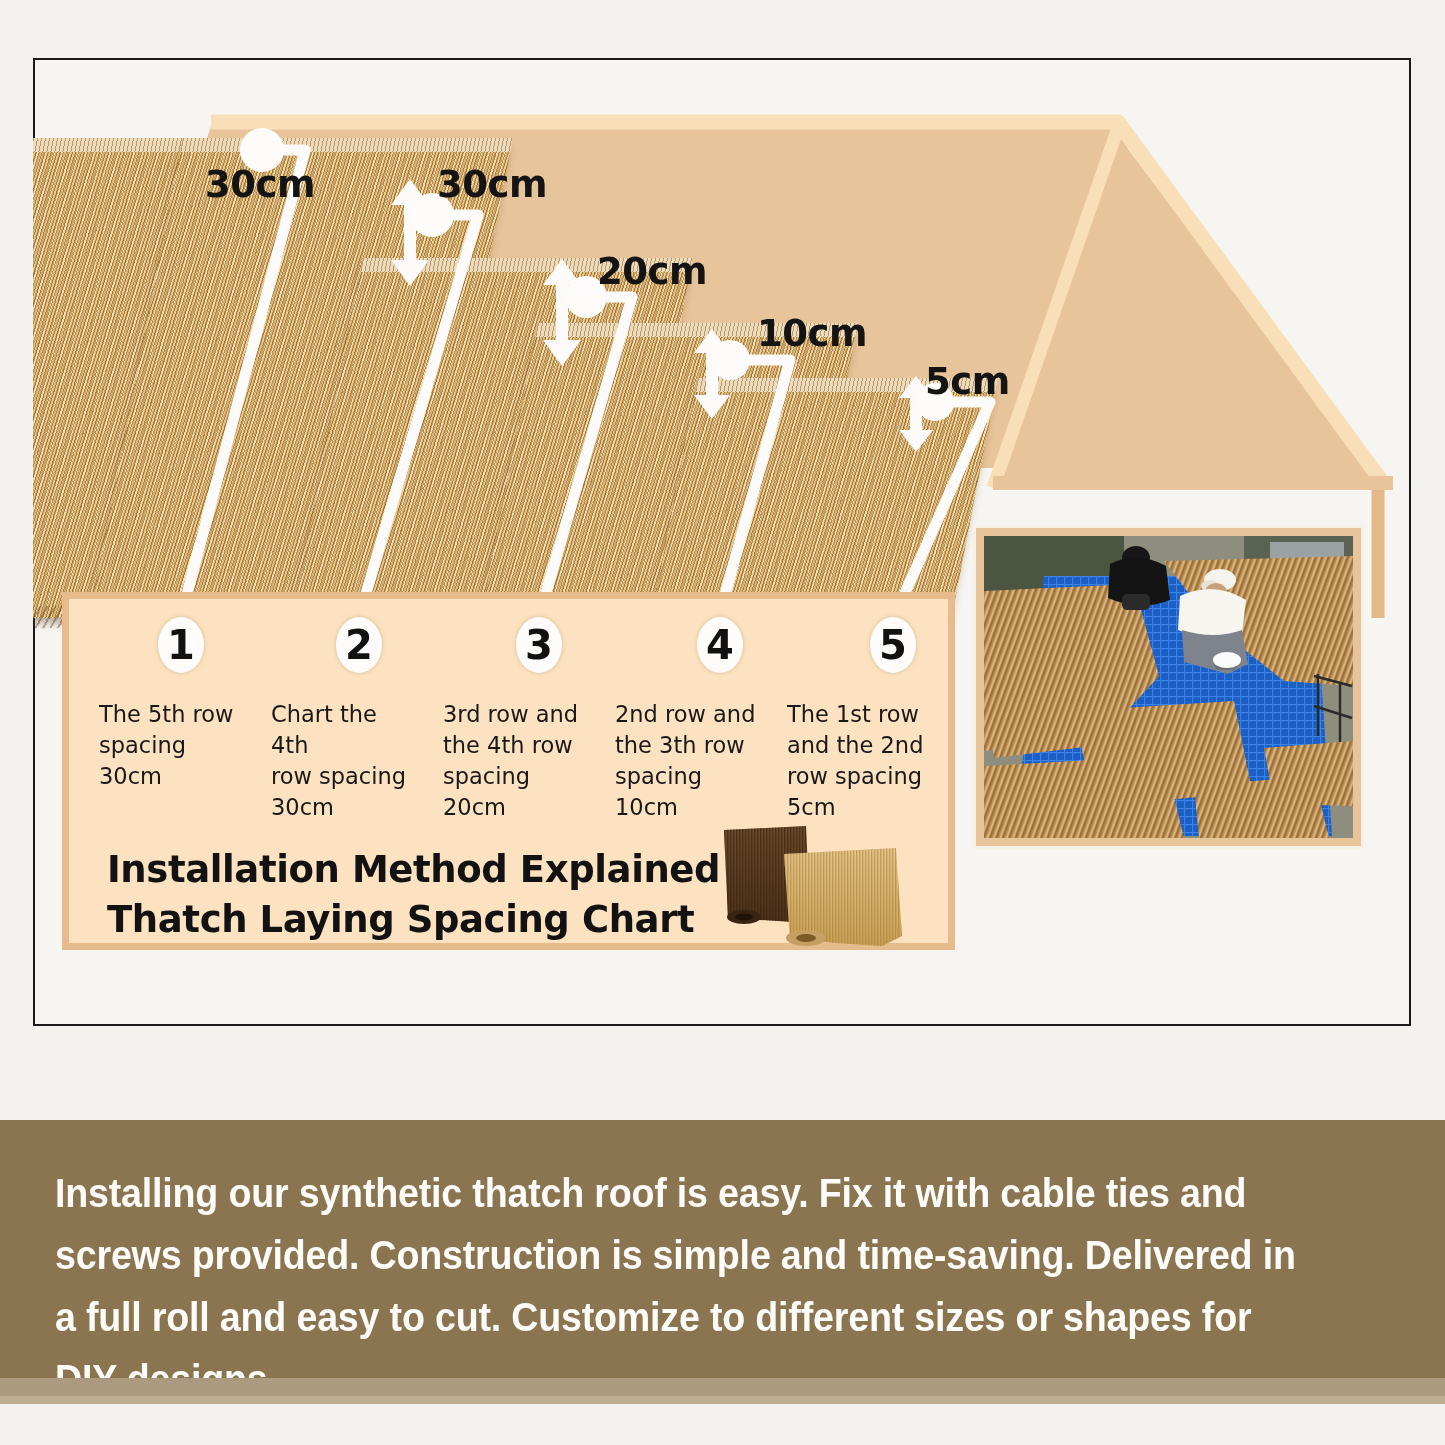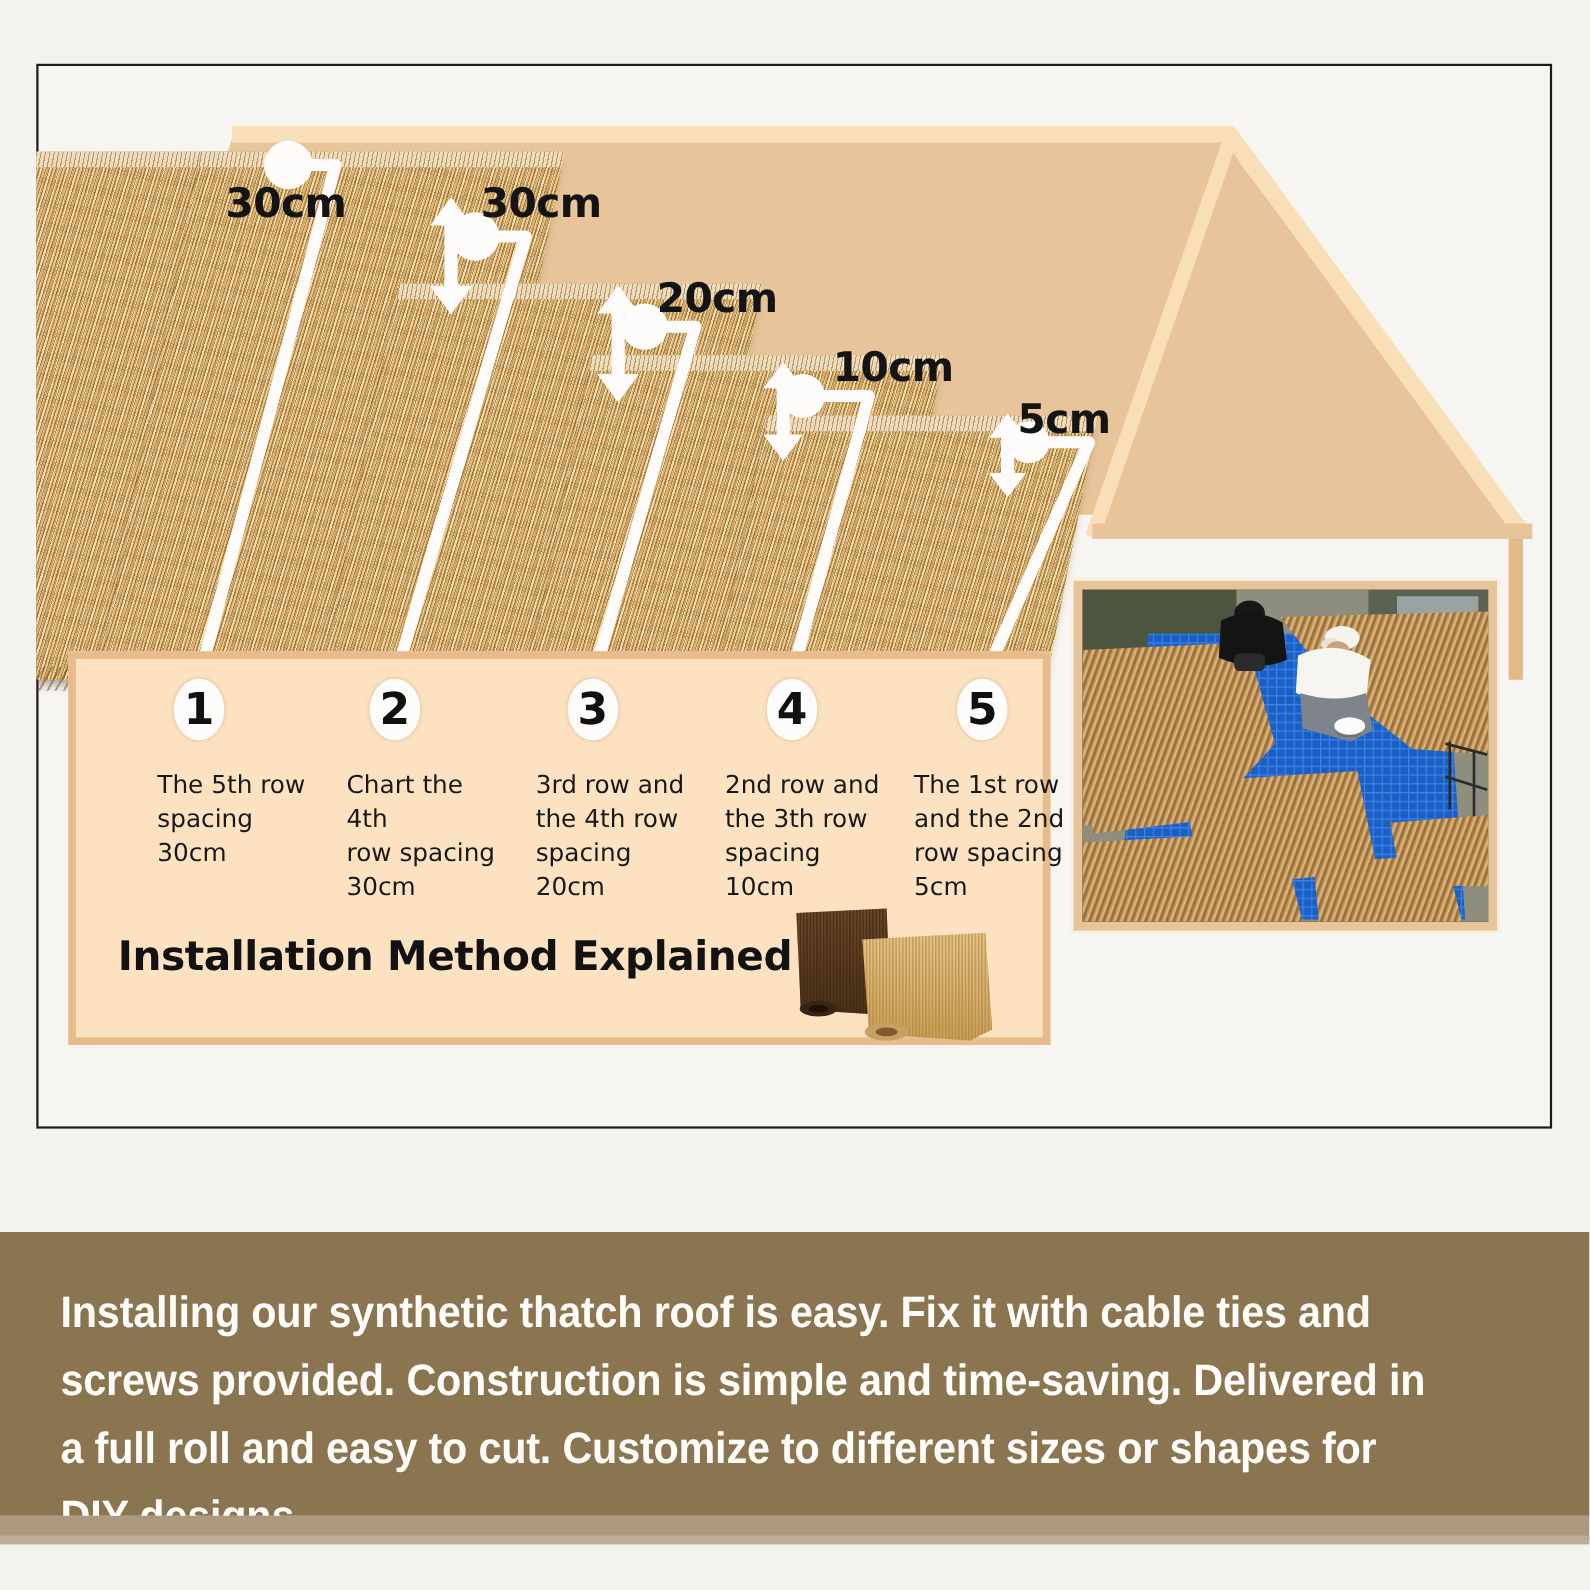--- a/index.html
+++ b/index.html
@@ -74,21 +74,21 @@
     font-family:"DejaVu Sans", sans-serif;
     font-weight:700;font-size:40px;color:#111;
     box-shadow:0 0 4px rgba(150,115,70,.35);
   }
 
   
   .caption-panel{
     position:absolute;left:62px;top:592px;width:893px;height:358px;
     background:#fce2c0;border:7px solid #e7bb8c;box-sizing:border-box;
   }
-  .cap-cols{position:absolute;left:30px;top:100px;width:860px;display:flex;margin-left:44px;}
+  .cap-cols{position:absolute;left:30px;top:100px;width:860px;display:flex;}
   .cap-col{width:150px;margin-right:22px;}
   .cap-col p{
     margin:0;font-family:"DejaVu Sans", sans-serif;
     font-size:22.5px;line-height:31px;color:#181818;font-weight:400;
   }
   .cap-col.c2 p{text-indent:0;}
   .title-block{
     position:absolute;left:38px;top:246px;
     font-family:"DejaVu Sans", sans-serif;
     font-weight:700;font-size:37px;line-height:50px;color:#121212;
@@ -256,20 +256,21 @@
       <div class="cap-col">
         <p>The 1st  row</p>
         <p>and the 2nd</p>
         <p>row spacing</p>
         <p>5cm</p>
       </div>
     </div>
 
     <div class="title-block">
       <div>Installation Method Explained :</div>
+      <div>Thatch Laying Spacing Chart</div>
     </div>
   </div>
 
   <div class="badge" style="left:158px;top:617px;">
     <span>1</span>
   </div>
   <div class="badge" style="left:336px;top:617px;">
     <span>2</span>
   </div>
   <div class="badge" style="left:516px;top:617px;">

